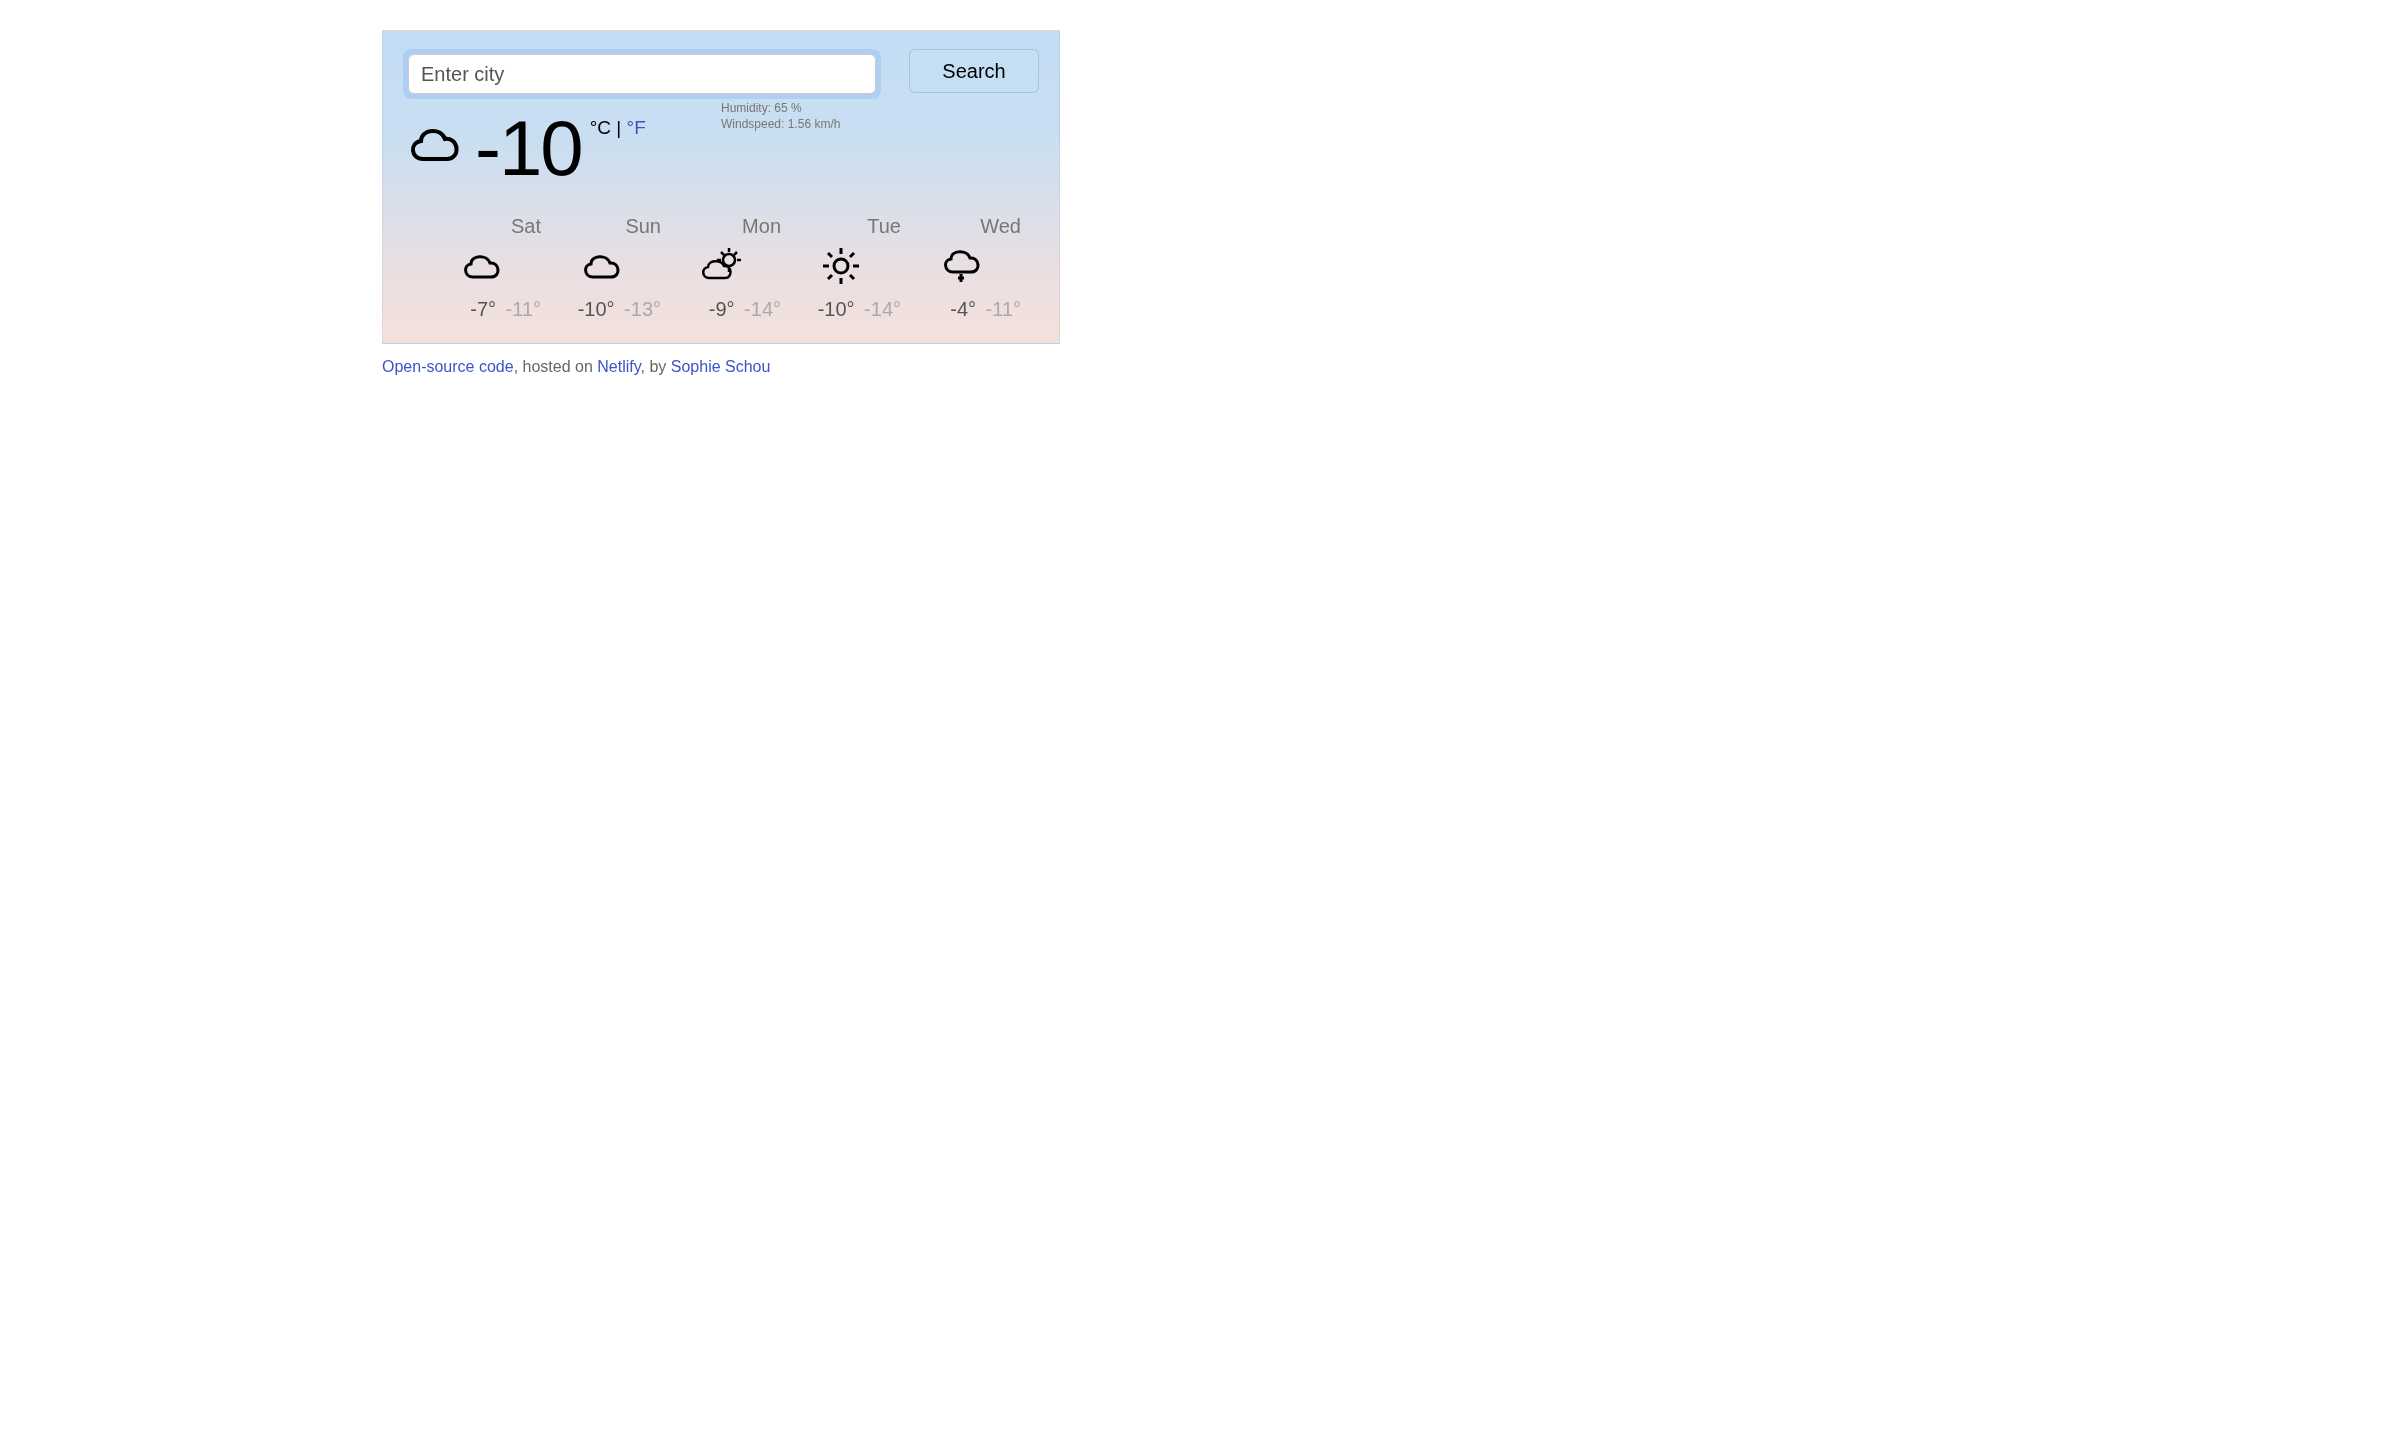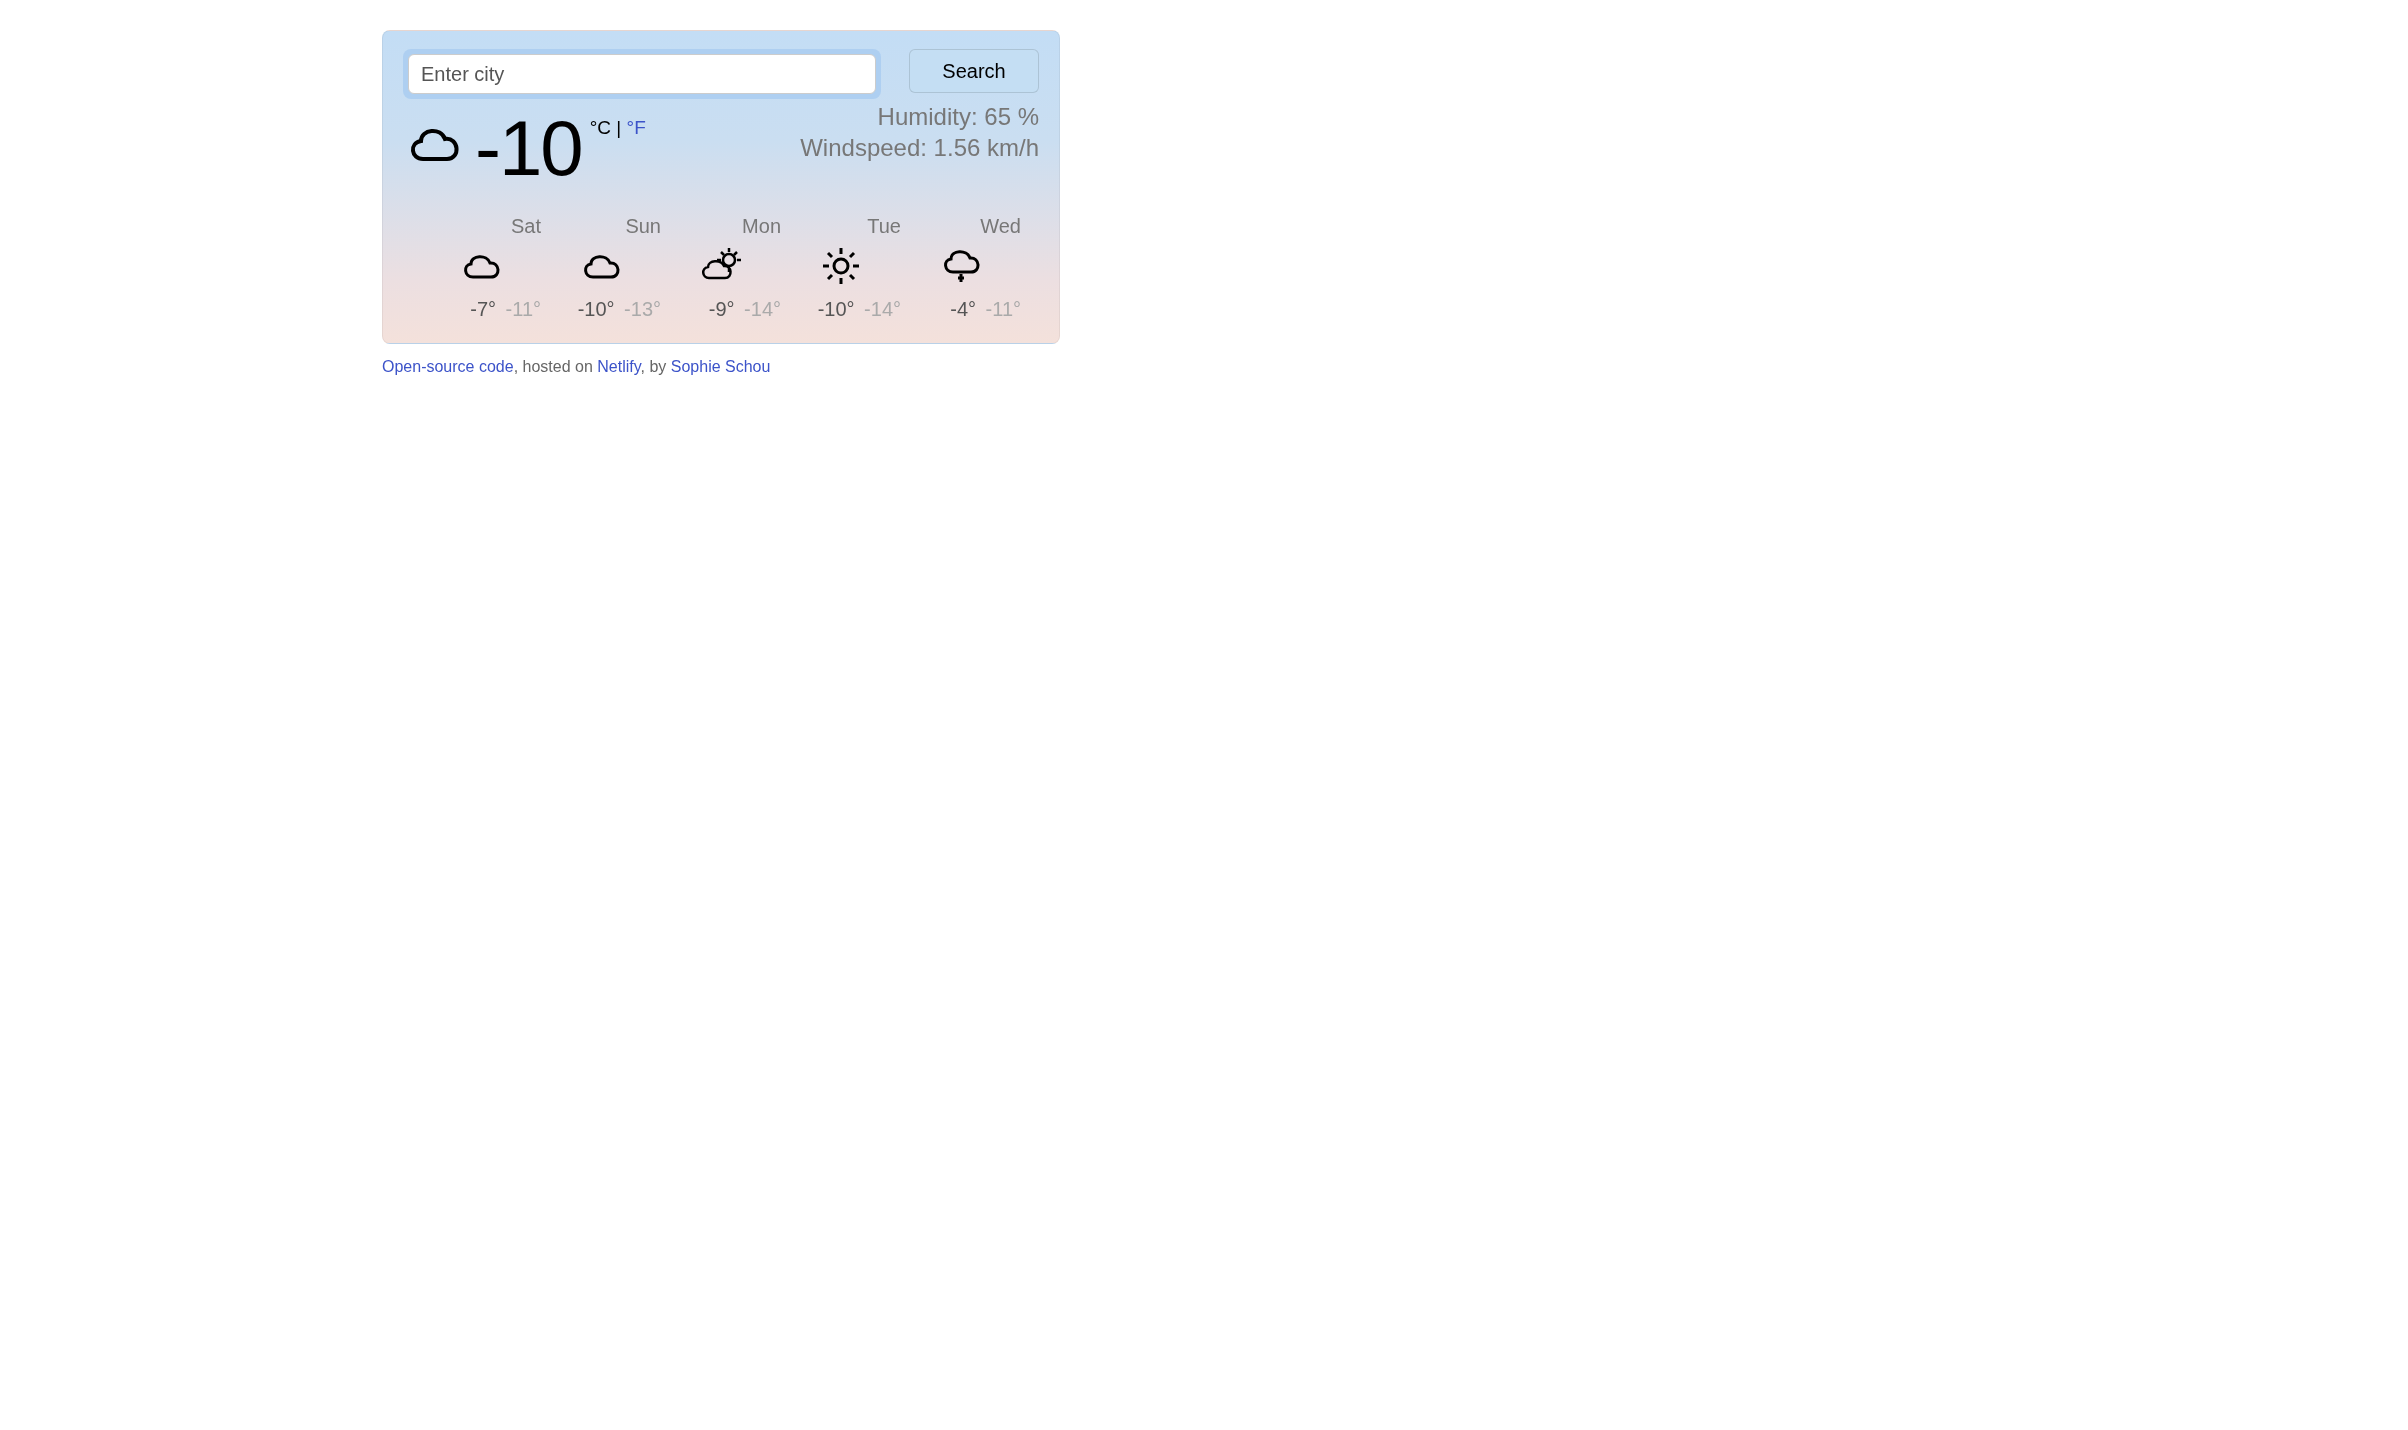--- a/index.html
+++ b/index.html
@@ -5,21 +5,21 @@
   * { box-sizing: border-box; }
   body {
     margin: 0;
     padding: 30px 0 0 0;
     font-family: -apple-system, BlinkMacSystemFont, "Segoe UI", Helvetica, Arial, sans-serif;
     background: #fff;
   }
   .card {
     width: 678px;
     margin: 0 0 0 382px;
-    border-radius: 8px;
+    border-radius: 0;
     padding: 18px 20px 22px 20px;
     background: linear-gradient(180deg, #c3ddf5 0%, #cadef1 35%, #ecdfe1 80%, #f4e1db 100%);
     border: 1px solid rgba(0,0,0,0.05);
   }
   .search-row {
     display: flex;
     gap: 28px;
     align-items: stretch;
   }
   .search-wrap {
@@ -81,24 +81,23 @@
     margin-top: 8px;
   }
   .units {
     font-size: 19px;
     color: #000;
     margin-top: 16px;
   }
   .units .link { color: #3c53c9; cursor: pointer; }
   .metrics {
     width: 50%;
-    font-size: 24px;
+    font-size: 12px;
     color: #777;
     line-height: 1.3;
-    text-align: right;
   }
   .forecast-row {
     display: flex;
     justify-content: space-between;
     margin-top: 28px;
     padding: 0 18px;
   }
   .day {
     text-align: right;
     width: 120px;

